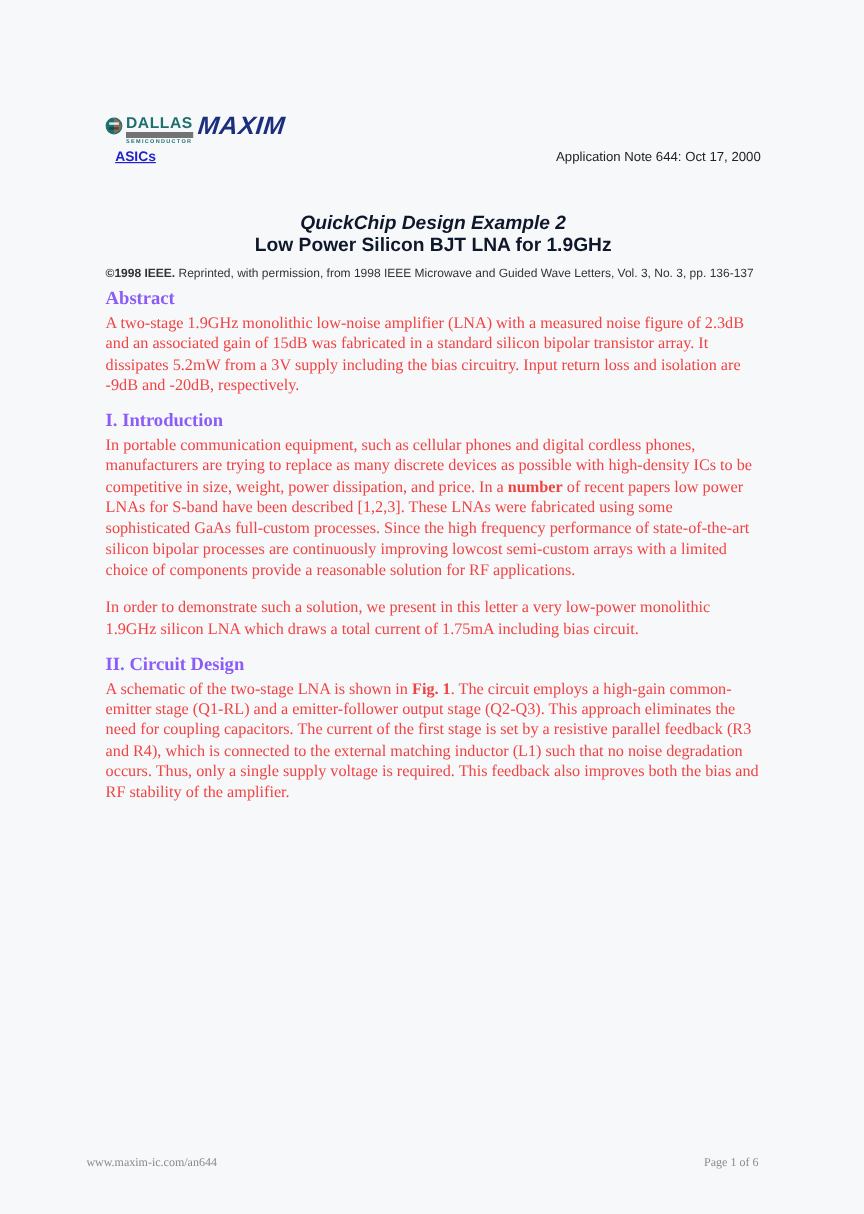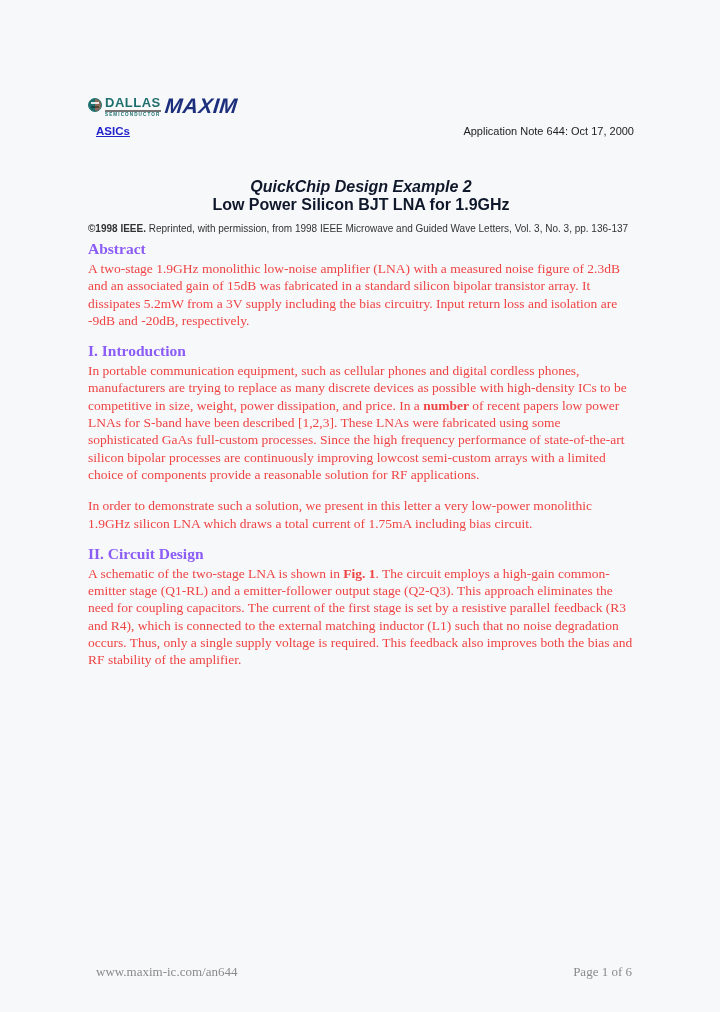--- a/index.html
+++ b/index.html
@@ -33,21 +33,21 @@
     background: rgba(255,255,255,0.85);
   }
   .dallas-icon::before {
     content: ""; position: absolute; left: 2px; bottom: 3px; right: 2px; height: 2px;
     background: rgba(0,0,0,0.35);
   }
   .dallas-text { display: inline-flex; flex-direction: column; line-height: 1; }
   .dallas-word {
     font-family: "Liberation Sans", sans-serif;
     font-weight: bold; font-size: 13px; letter-spacing: 0.5px;
-    color: #1e6f6e; border-bottom: 2px solid #737373; padding-bottom: 1px;
+    color: #1e6f6e; border-bottom: 5px solid #737373; padding-bottom: 1px;
   }
   .dallas-sub {
     font-family: "Liberation Sans", sans-serif;
     font-weight: bold; font-size: 4.6px; letter-spacing: 1.1px;
     color: #1e6f6e; margin-top: 1px;
   }
   .maxim-logo {
     font-family: "Liberation Sans", sans-serif;
     font-weight: bold; font-style: italic;
     font-size: 21px; line-height: 20px;
@@ -94,24 +94,24 @@
   .sections .sec:first-child .sec-heading { margin-top: 0; }
   .para {
     font-size: 13.5px; line-height: 17.3px;
     margin-bottom: 14px;
     color: #ef4444;
   }
   .para b { font-weight: bold; }
 
   
   .footer {
-    position: absolute; top: 964px; left: 96px; right: 88px;
+    position: absolute; top: 964px; left: 72px; right: 88px;
     display: flex; justify-content: space-between;
     font-family: "Liberation Serif", serif;
-    font-size: 13px; color: #8a8a8a;
+    font-size: 10px; color: #8a8a8a;
   }
 </style>
 </head>
 <body>
 
 <div class="page">
 
   <div class="header">
     <div class="logo-row">
       <div class="dallas-logo">

